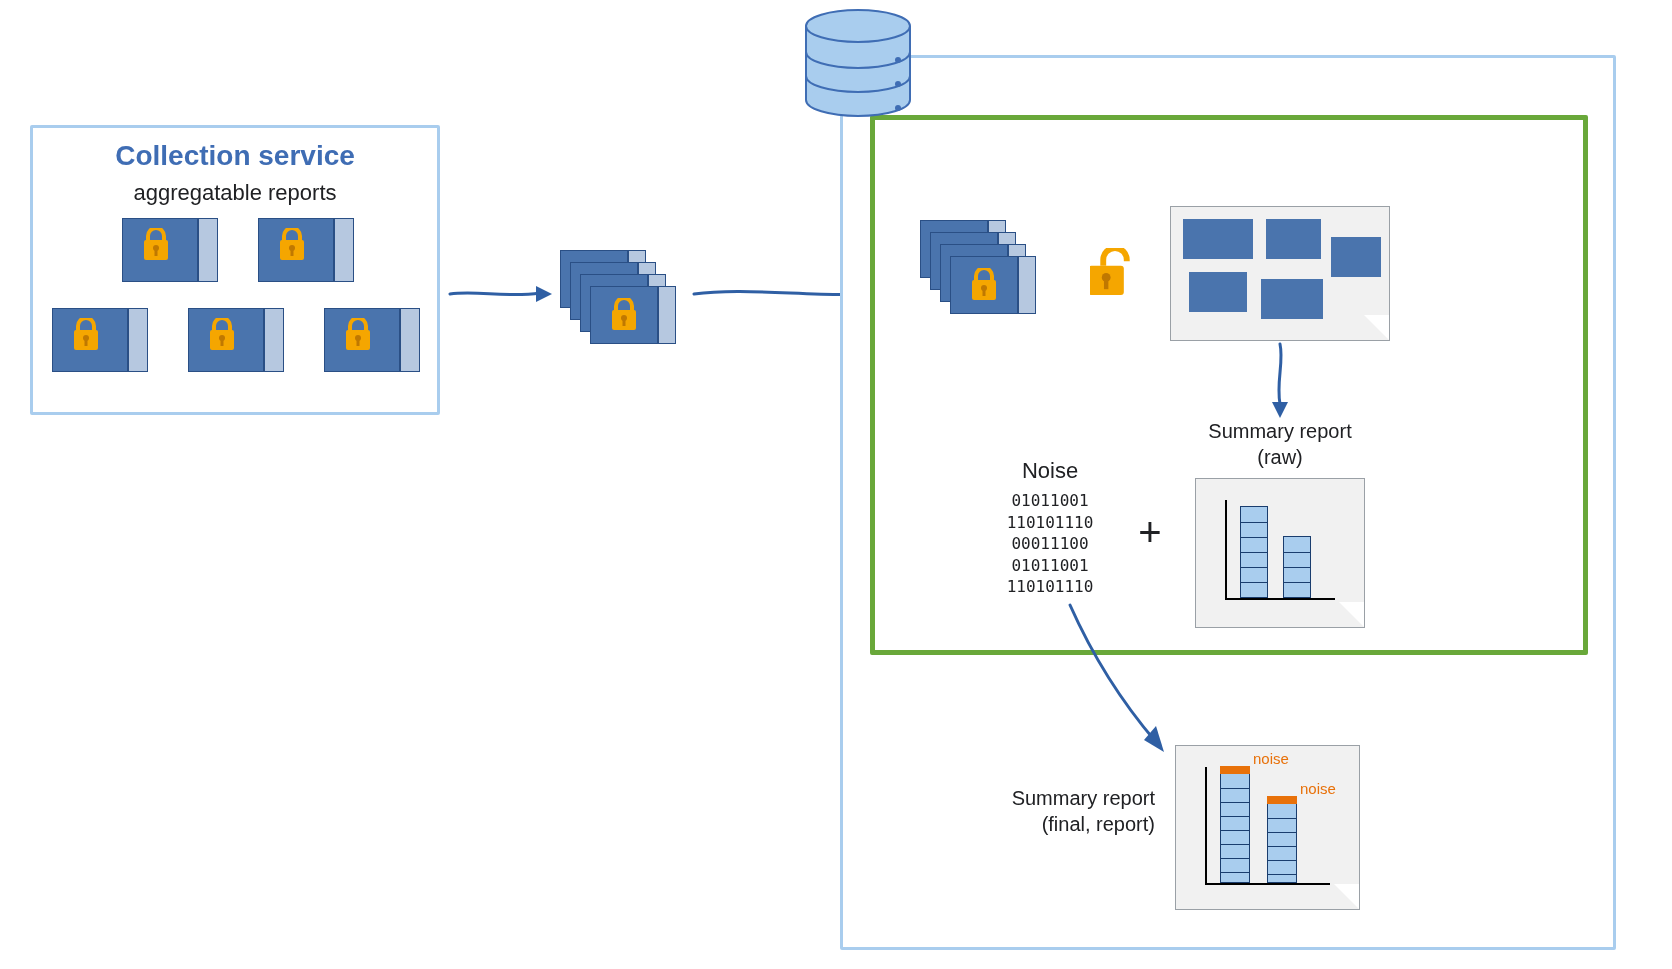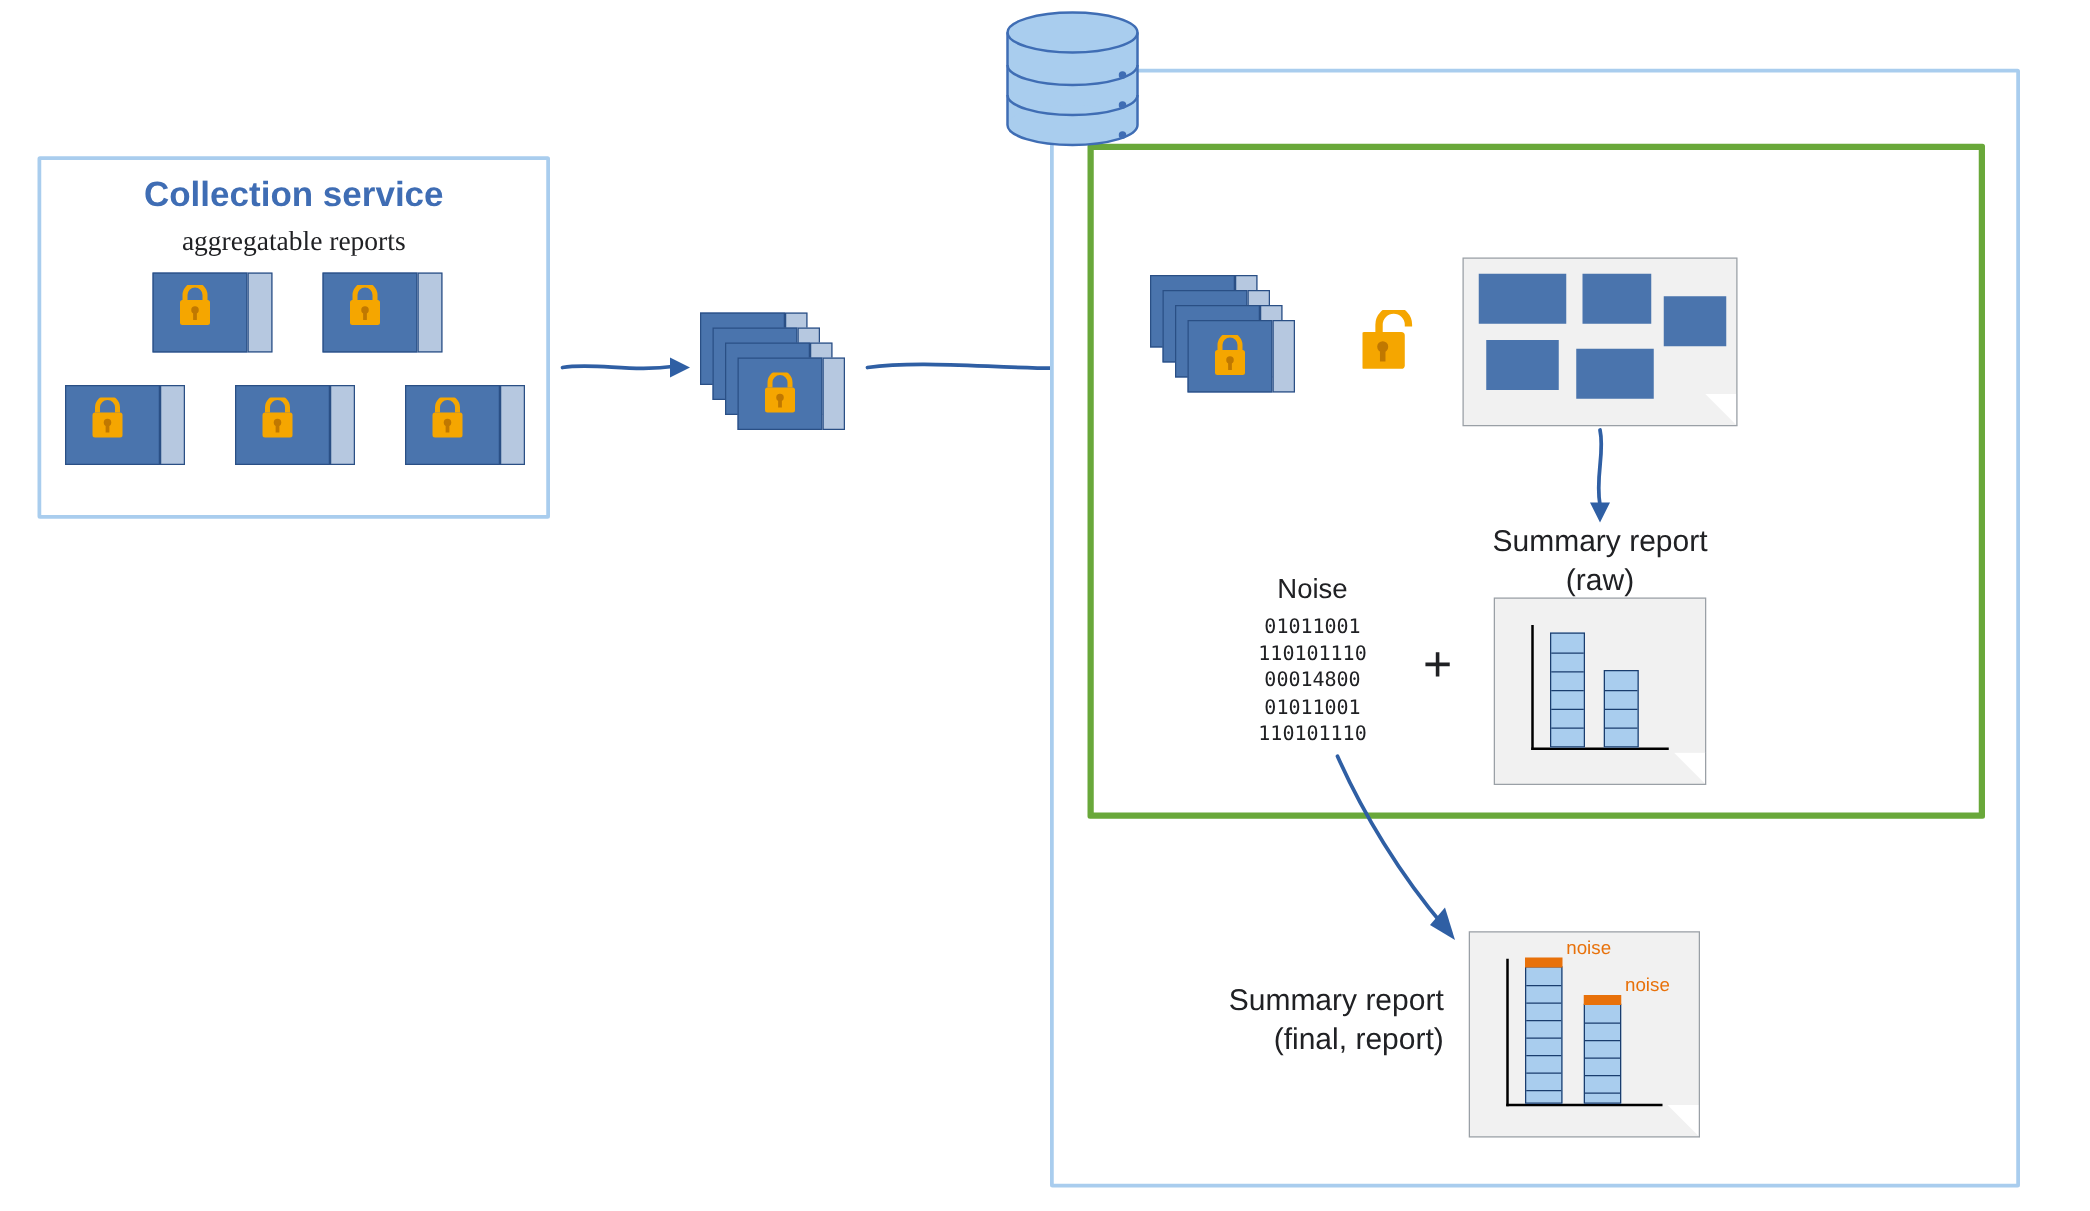--- a/index.html
+++ b/index.html
@@ -51,21 +51,21 @@
   .binary {
     font-family: Menlo, Consolas, monospace;
     font-size: 16px;
     line-height: 1.35;
     color: #202124;
     text-align: center;
     white-space: pre;
   }
   .plus { font-size: 40px; font-weight: 400; text-align:center; }
   .sum-label {
-    font-size: 24px;
+    font-size: 20px;
     text-align: center;
     line-height: 1.3;
   }
   .noise-tag {
     color: #e8710a;
     font-size: 15px;
   }
 
   
   .rep { position: absolute; width: 96px; height: 64px; }
@@ -131,21 +131,21 @@
   <path d="M8 44 a52 16 0 0 0 104 0" stroke="#3f6db4" stroke-width="2" fill="none"></path>
   <path d="M8 68 a52 16 0 0 0 104 0" stroke="#3f6db4" stroke-width="2" fill="none"></path>
   <path d="M8 92 a52 16 0 0 0 104 0" stroke="#3f6db4" stroke-width="2" fill="none"></path>
   <circle cx="100" cy="52" r="3" fill="#3f6db4"></circle>
   <circle cx="100" cy="76" r="3" fill="#3f6db4"></circle>
   <circle cx="100" cy="100" r="3" fill="#3f6db4"></circle>
 </svg>
 
 <div class="box" style="left:30px; top:125px; width:410px; height:290px; border-color:#a9cdee;"></div>
 <div class="abs title-collection" style="left:30px; top:140px; width:410px;">Collection service</div>
-<div class="abs subtitle" style="left:30px; top:180px; width:410px;font-family:Liberation Serif, serif;">aggregatable reports</div>
+<div class="abs subtitle" style="left:30px; top:180px; width:410px;">aggregatable reports</div>
 
 <svg width="0" height="0" style="position:absolute">
   <defs>
     <g id="lock-closed">
       <path d="M6 12 v-4 a8 8 0 0 1 16 0 v4" fill="none" stroke="#f5a600" stroke-width="4"></path>
       <rect x="2" y="12" width="24" height="20" rx="2" fill="#f5a600"></rect>
       <circle cx="14" cy="20" r="3" fill="#c07800"></circle>
       <rect x="12.5" y="22" width="3" height="6" fill="#c07800"></rect>
     </g>
     <g id="lock-open">
@@ -277,21 +277,21 @@
   <div class="bar" style="left:68px; bottom:12px; width:28px; height:62px;">
     <div class="seg" style="top:15px;"></div>
       <div class="seg" style="top:30px;"></div>
     <div class="seg" style="top:45px;"></div>
   </div>
 </div>
 
 <div class="abs noise-label" style="left:990px; top:458px; width:120px; z-index:3;">Noise</div>
 <div class="abs binary" style="left:985px; top:490px; width:130px; z-index:3;"><span>01011001</span>
 <span>110101110</span>
-<span>00014800</span>
+<span>00011100</span>
 <span>01011001</span>
 <span>110101110</span></div>
 
 <div class="abs plus" style="left:1130px; top:510px; width:40px; z-index:3;">+</div>
 
 <svg class="abs" style="left:1060px; top:600px; z-index:4;" width="120" height="160">
   <path class="arrow-path" d="M10 5 C 30 50, 60 100, 96 142"></path>
   <polygon class="arrow-head" points="104,152 84,140 96,126"></polygon>
 </svg>
 

